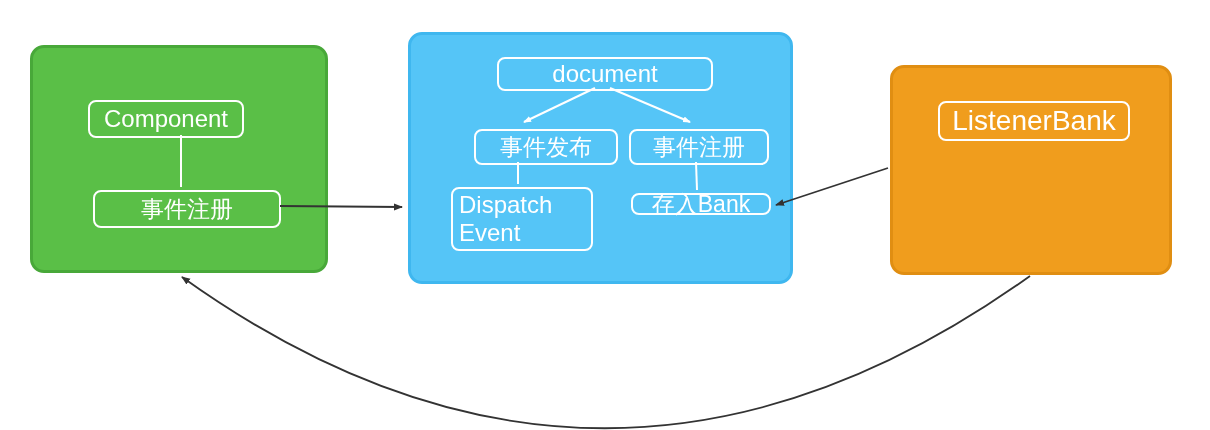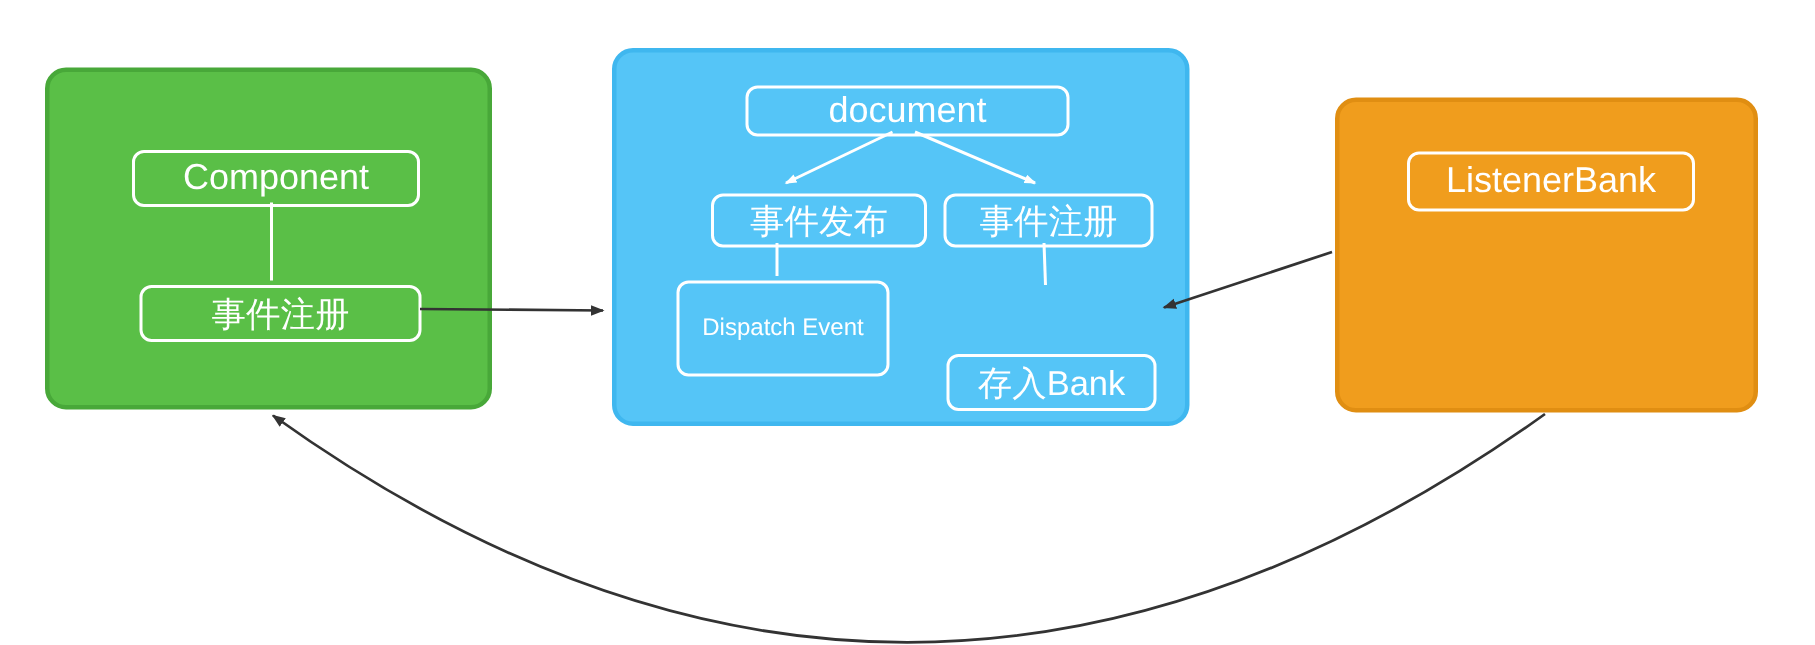--- a/index.html
+++ b/index.html
@@ -9,28 +9,28 @@
   }
   .panel{position:absolute;border-radius:14px;box-sizing:border-box;}
   .panel-green{left:30px;top:45px;width:298px;height:228px;background:#5abf47;border:3px solid #48a839;}
   .panel-blue{left:408px;top:32px;width:385px;height:252px;background:#55c5f7;border:3px solid #3fb7ef;}
   .panel-orange{left:890px;top:65px;width:282px;height:210px;background:#f09d1d;border:3px solid #e08e12;}
   .node{
     position:absolute;box-sizing:border-box;border:2px solid #ffffff;border-radius:8px;
     color:#ffffff;display:flex;align-items:center;justify-content:center;text-align:left;
     font-size:23px;line-height:1.15;padding:2px 6px;background:transparent;
   }
-  .n-component{left:55px;top:52px;width:192px;height:38px;font-size:24px;}
+  .n-component{left:55px;top:52px;width:156px;height:38px;font-size:24px;}
   .n-synth{left:60px;top:142px;width:188px;height:38px;}
   .n-document{left:86px;top:22px;width:216px;height:34px;font-size:24px;}
   .n-publish{left:38px;top:94px;width:144px;height:36px;margin-left:25px;}
   .n-register{left:218px;top:94px;width:140px;height:36px;}
-  .n-dispatch{left:40px;top:152px;width:142px;height:64px;font-size:16px;}
-  .n-store{left:220px;top:158px;width:140px;height:38px;margin-top:43px;}
-  .n-listener{left:45px;top:33px;width:192px;height:40px;font-size:24px;}
+  .n-dispatch{left:40px;top:152px;width:142px;height:64px;font-size:24px;}
+  .n-store{left:220px;top:158px;width:140px;height:22px;}
+  .n-listener{left:45px;top:33px;width:192px;height:40px;font-size:28px;}
   svg.wires{position:absolute;left:0;top:0;width:1210px;height:430px;pointer-events:none;}
 </style>
 </head>
 <body>
 
 <div class="panel panel-green">
   <div class="node n-component">Component</div>
   <div class="node n-synth">事件注册</div>
 </div>
 

